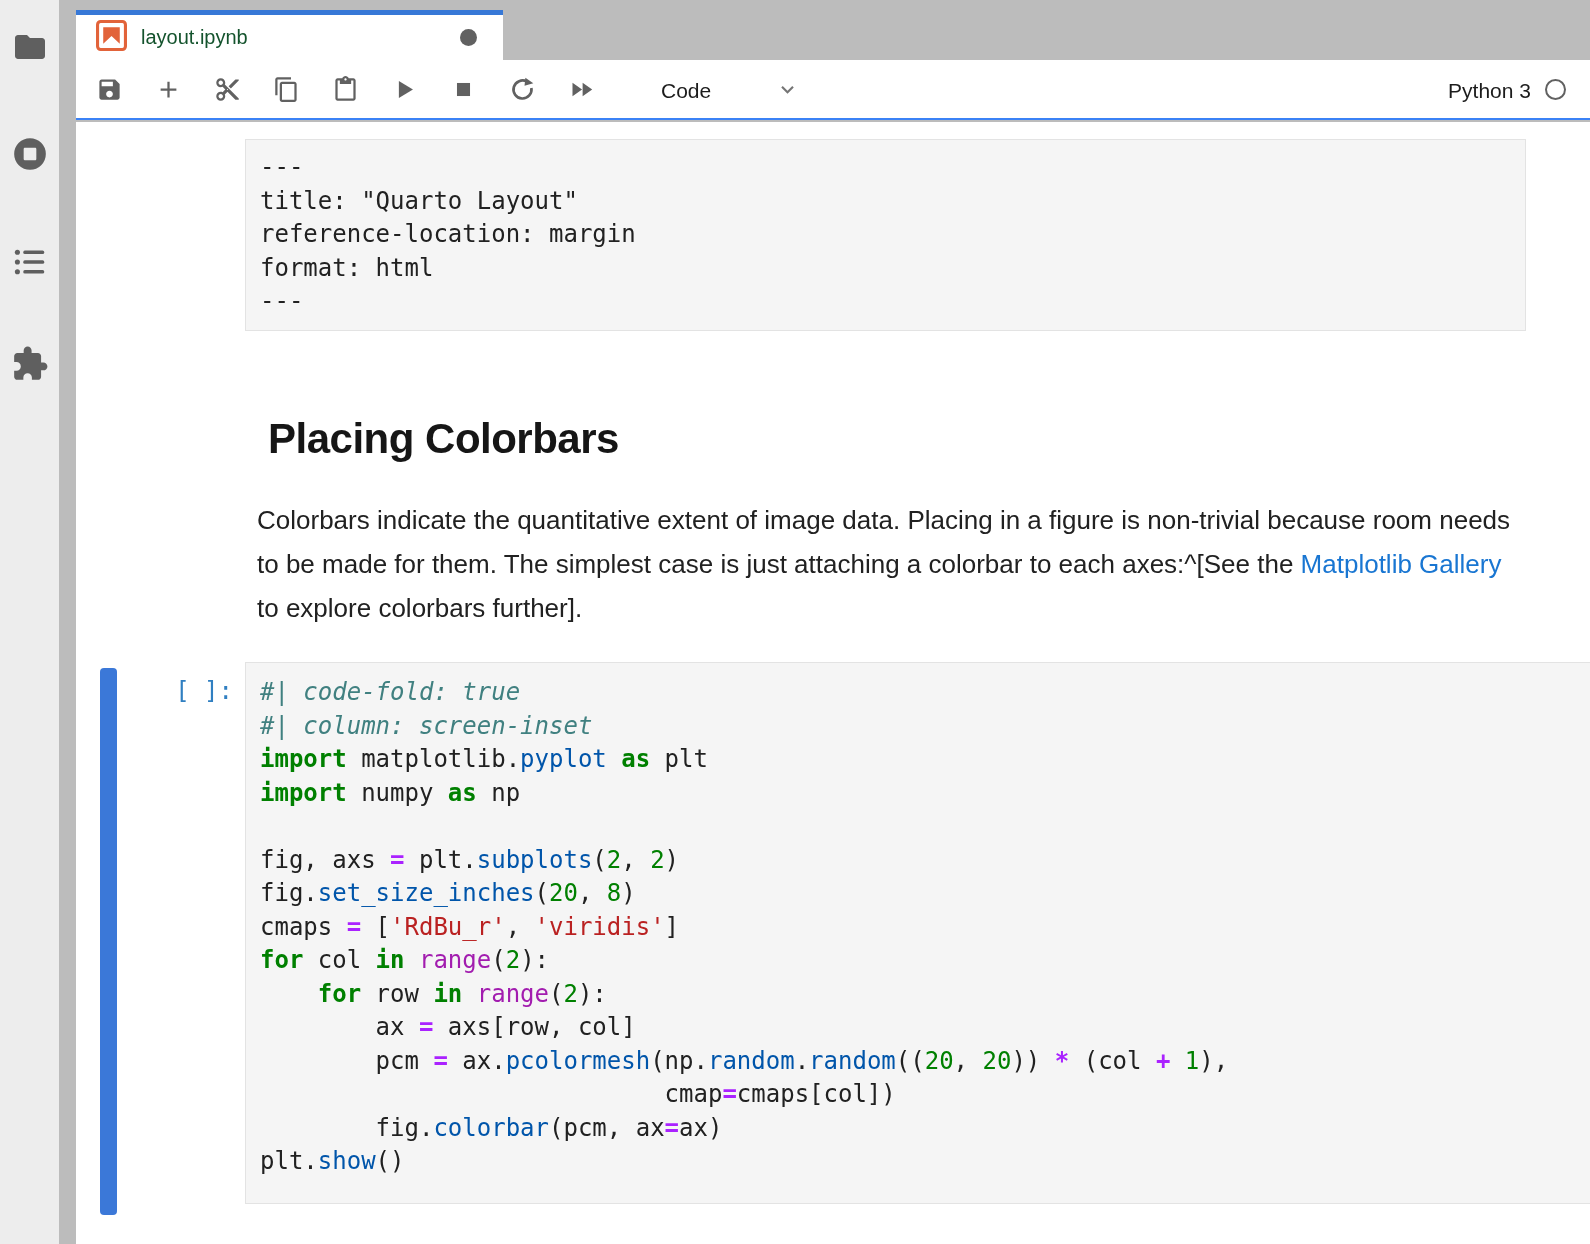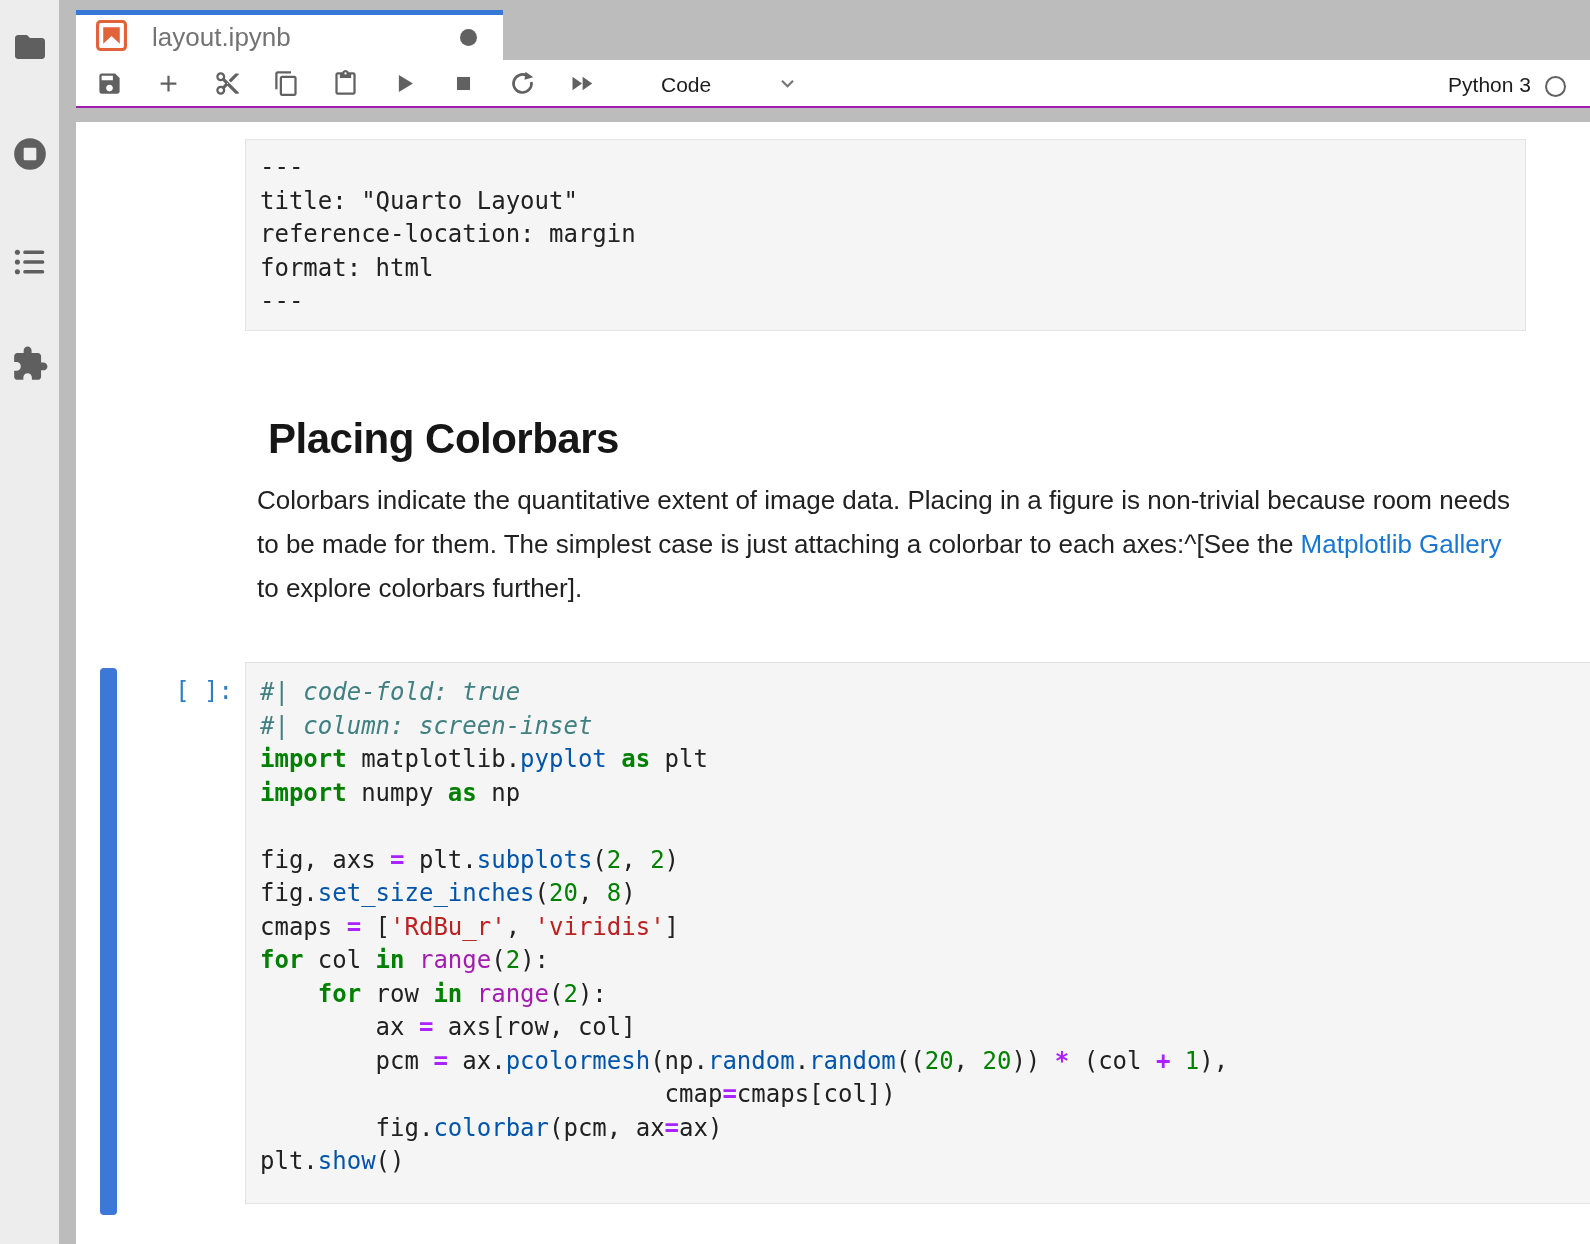--- a/index.html
+++ b/index.html
@@ -17,54 +17,54 @@
 
   
   .main{position:absolute;left:76px;top:0;right:0;bottom:0;}
 
   .tabbar{position:absolute;left:0;top:0;right:0;height:60px;background:#bcbcbc;}
   .tab{
     position:absolute;left:0;top:10px;width:427px;height:50px;background:#ffffff;
     border-top:5px solid #3778d7;box-sizing:border-box;
     display:flex;align-items:center;padding:0 26px 0 20px;cursor:pointer;
   }
-  .tab-label{font-size:26px;color:#737373;margin-left:25px;white-space:nowrap;}
+  .tab-label{font-size:20px;color:#14532d;margin-left:14px;white-space:nowrap;}
   .dirty-dot{width:17px;height:17px;border-radius:50%;background:#616161;margin-left:auto;}
 
   .toolbar{
-    position:absolute;left:0;top:60px;right:0;height:48px;background:#ffffff;
-    border-bottom:2px solid #a21caf;display:flex;align-items:center;
+    position:absolute;left:0;top:60px;right:0;height:60px;background:#ffffff;
+    border-bottom:2px solid #3b82f6;display:flex;align-items:center;
     padding:4px 24px 0 20px;box-sizing:border-box;
   }
   .tb-btn{width:26px;height:26px;margin-right:33px;display:flex;align-items:center;justify-content:center;cursor:pointer;flex:none;}
   .tb-btn svg{fill:#616161;}
   .celltype{display:flex;align-items:center;margin-left:34px;cursor:pointer;}
   .celltype-label{font-size:21px;color:#1c1c1c;}
   .celltype .chev{margin-left:64px;}
   .chev svg{fill:#757575;}
-  .kernel{margin-left:auto;display:flex;align-items:flex-end;}
+  .kernel{margin-left:auto;display:flex;align-items:flex-start;}
   .kernel-name{font-size:21px;color:#1c1c1c;}
   .kernel-status{width:21px;height:21px;border:2.5px solid #616161;border-radius:50%;margin-left:14px;box-sizing:border-box;background:#fff;}
 
   
   .content{position:absolute;left:0;top:122px;right:0;bottom:0;background:#ffffff;}
 
   .raw-cell{
     position:absolute;left:169px;top:17px;width:1281px;box-sizing:border-box;
     background:#f5f5f5;border:1.5px solid #e3e3e3;padding:11px 14px;
     font-family:"DejaVu Sans Mono",monospace;font-size:24px;line-height:33.5px;
     color:#212121;white-space:pre;cursor:text;
   }
 
   .md-heading{
     position:absolute;left:181px;top:282px;margin:11px;
     font-size:42px;font-weight:700;color:#161616;letter-spacing:-0.5px;
   }
   .md-para{
-    position:absolute;left:181px;top:356px;width:1255px;margin:0;
+    position:absolute;left:181px;top:376px;width:1255px;margin:0;
     font-size:26px;line-height:44px;color:#212121;
   }
   .md-link{color:#1976d2;text-decoration:none;cursor:pointer;}
 
   .collapser{
     position:absolute;left:24px;top:546px;width:17px;height:547px;
     background:#3b78d8;border-radius:4px;cursor:pointer;
   }
   .prompt{
     position:absolute;left:40px;top:555px;width:117px;text-align:right;

